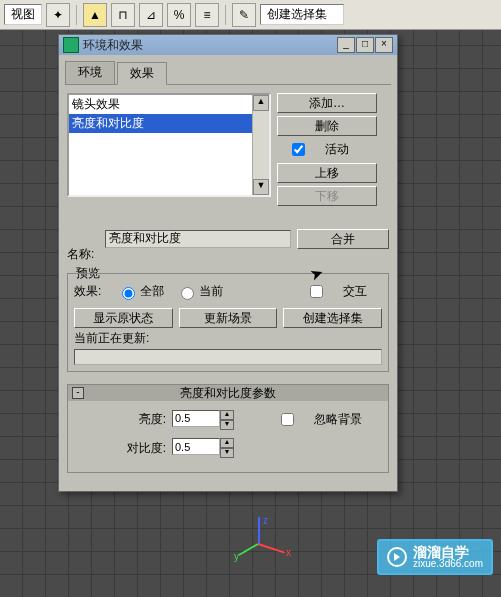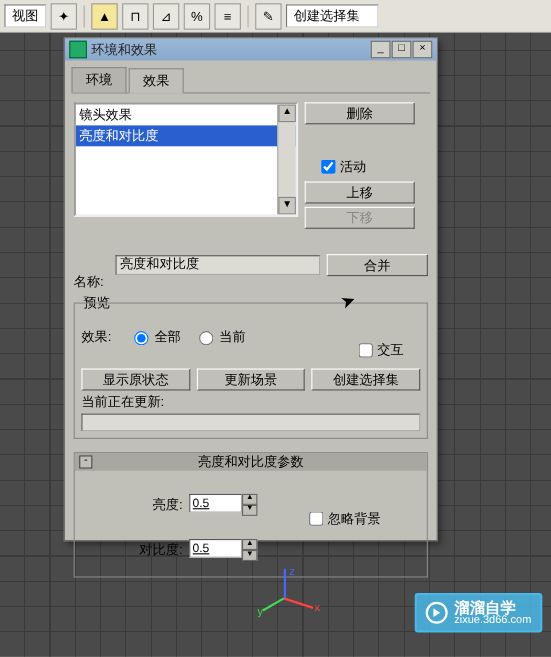--- a/index.html
+++ b/index.html
@@ -192,21 +192,21 @@
   background: #c0c0b8;
   border-top: 1px solid #fff;
   border-left: 1px solid #fff;
   border-right: 1px solid #555;
   border-bottom: 1px solid #555;
   text-align: center;
   line-height: 18px;
   font-size: 12px;
 }
 .btn.disabled { color: #888; }
-.chk { display: flex; align-items: center; gap: 4px; padding: 2px 15px; margin-top: 25px; }
+.chk { display: flex; align-items: center; gap: 20px; padding: 2px 15px; }
 .chk input { margin: 0; }
 
 .namerow {
   display: flex;
   align-items: center;
   margin-top: 8px;
   gap: 6px;
 }
 .namerow .lbl { width: 32px; text-align: left; margin-top: 32px; }
 .namerow input.txt {
@@ -298,21 +298,20 @@
 .spinner {
   display: flex;
   align-items: stretch;
 }
 .spinner input {
   width: 42px;
   height: 15px;
   border: 1px inset #aaa;
   font-size: 11px;
   padding: 0 2px;
-  text-decoration: underline;
 }
 .spinner .arrows {
   display: flex; flex-direction: column;
 }
 .spinner .arrows div {
   width: 12px; height: 8px;
   background: #c0c0b8;
   border: 1px solid #666;
   font-size: 7px;
   text-align: center;
@@ -410,20 +409,21 @@
     <div class="upper">
       <div class="listbox">
         <div class="item">镜头效果</div>
         <div class="item sel">亮度和对比度</div>
         <div class="scroll">
             <div>▲</div>
             <div>▼</div>
           </div>
       </div>
       <div class="rbtns">
+        <div class="btn">添加…</div>
         <div class="btn">删除</div>
         <label class="chk">
           <input type="checkbox" checked="" style="">
           <span>活动</span>
         </label>
         <div class="btn">上移</div>
         <div class="btn disabled">下移</div>
       </div>
     </div>
 

